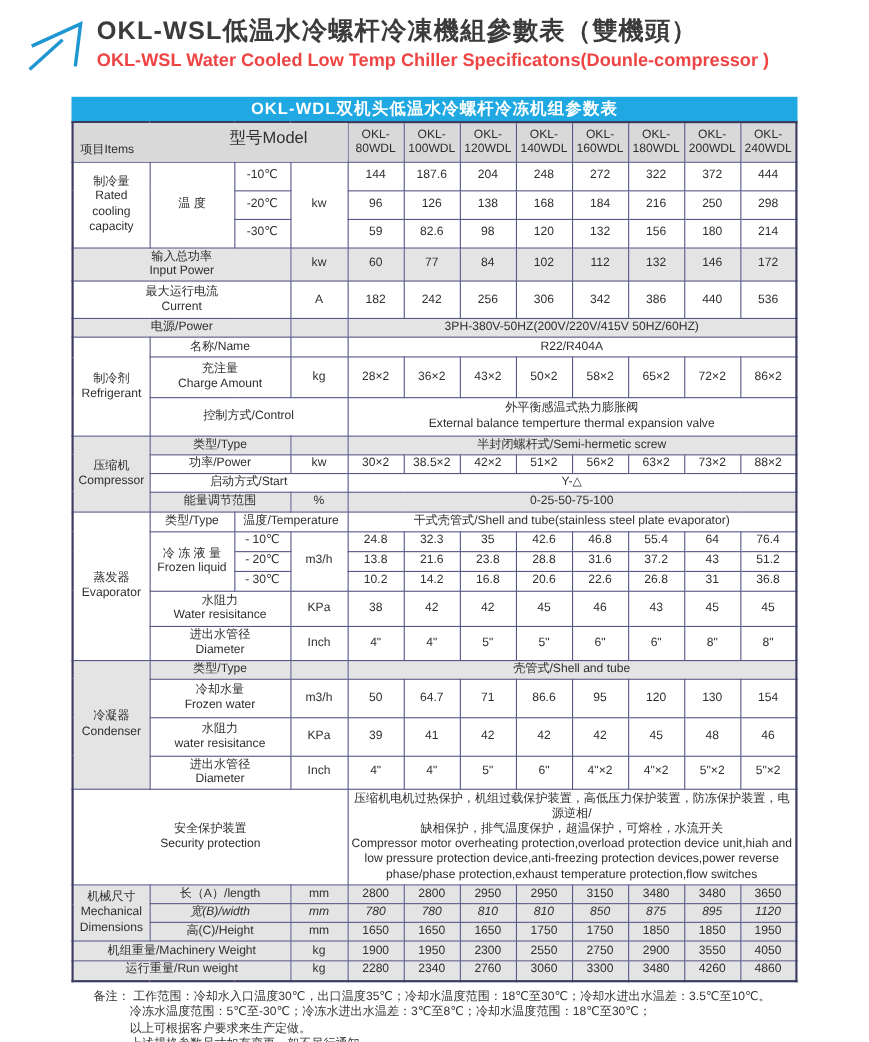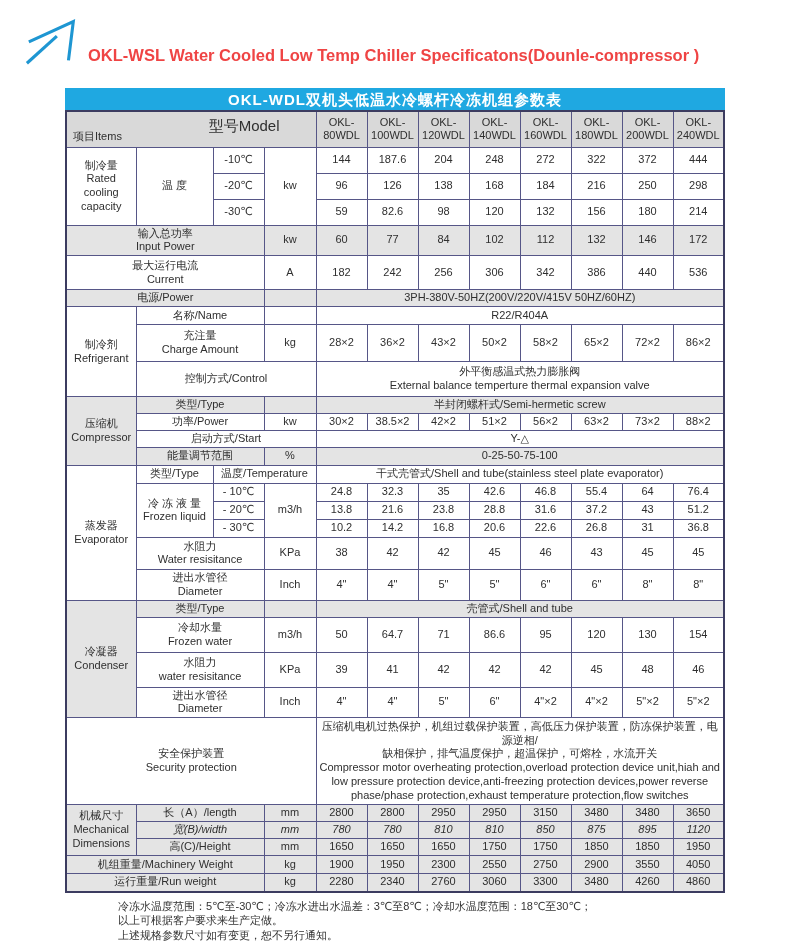--- a/index.html
+++ b/index.html
@@ -58,20 +58,21 @@
   .notes .indent{padding-left:33px;}
 </style>
 </head>
 <body>
 
 <div class="masthead">
   <svg class="logo" viewBox="0 0 60 50">
     <polyline points="5,26 51,5 46,45" fill="none" stroke="#1e96d2" stroke-width="3.2"></polyline>
     <line x1="3" y1="48" x2="34" y2="20" stroke="#1e96d2" stroke-width="3.2"></line>
   </svg>
+  <div class="title-zh">OKL-WSL低温水冷螺杆冷凍機組參數表（雙機頭）</div>
   <div class="title-en">OKL-WSL Water Cooled Low Temp Chiller Specificatons(Dounle-compressor )</div>
 </div>
 
 <div class="banner">OKL-WDL双机头低温水冷螺杆冷冻机组参数表</div>
 
 <table class="spec">
   <colgroup>
     <col style="width:70px">
       <col style="width:77px">
       <col style="width:51px">
@@ -412,16 +413,17 @@
         <td class="val">3060</td>
         <td class="val">3300</td>
         <td class="val">3480</td>
         <td class="val">4260</td>
         <td class="val">4860</td>
       </tr>
     </tbody>
 </table>
 
 <div class="notes">
+  <div>备注：  工作范围：冷却水入口温度30℃，出口温度35℃；冷却水温度范围：18℃至30℃；冷却水进出水温差：3.5℃至10℃。</div>
   <div class="indent">冷冻水温度范围：5℃至-30℃；冷冻水进出水温差：3℃至8℃；冷却水温度范围：18℃至30℃；</div>
   <div class="indent">以上可根据客户要求来生产定做。</div>
   <div class="indent">上述规格参数尺寸如有变更，恕不另行通知。</div>
 </div>
 
 </body></html>

